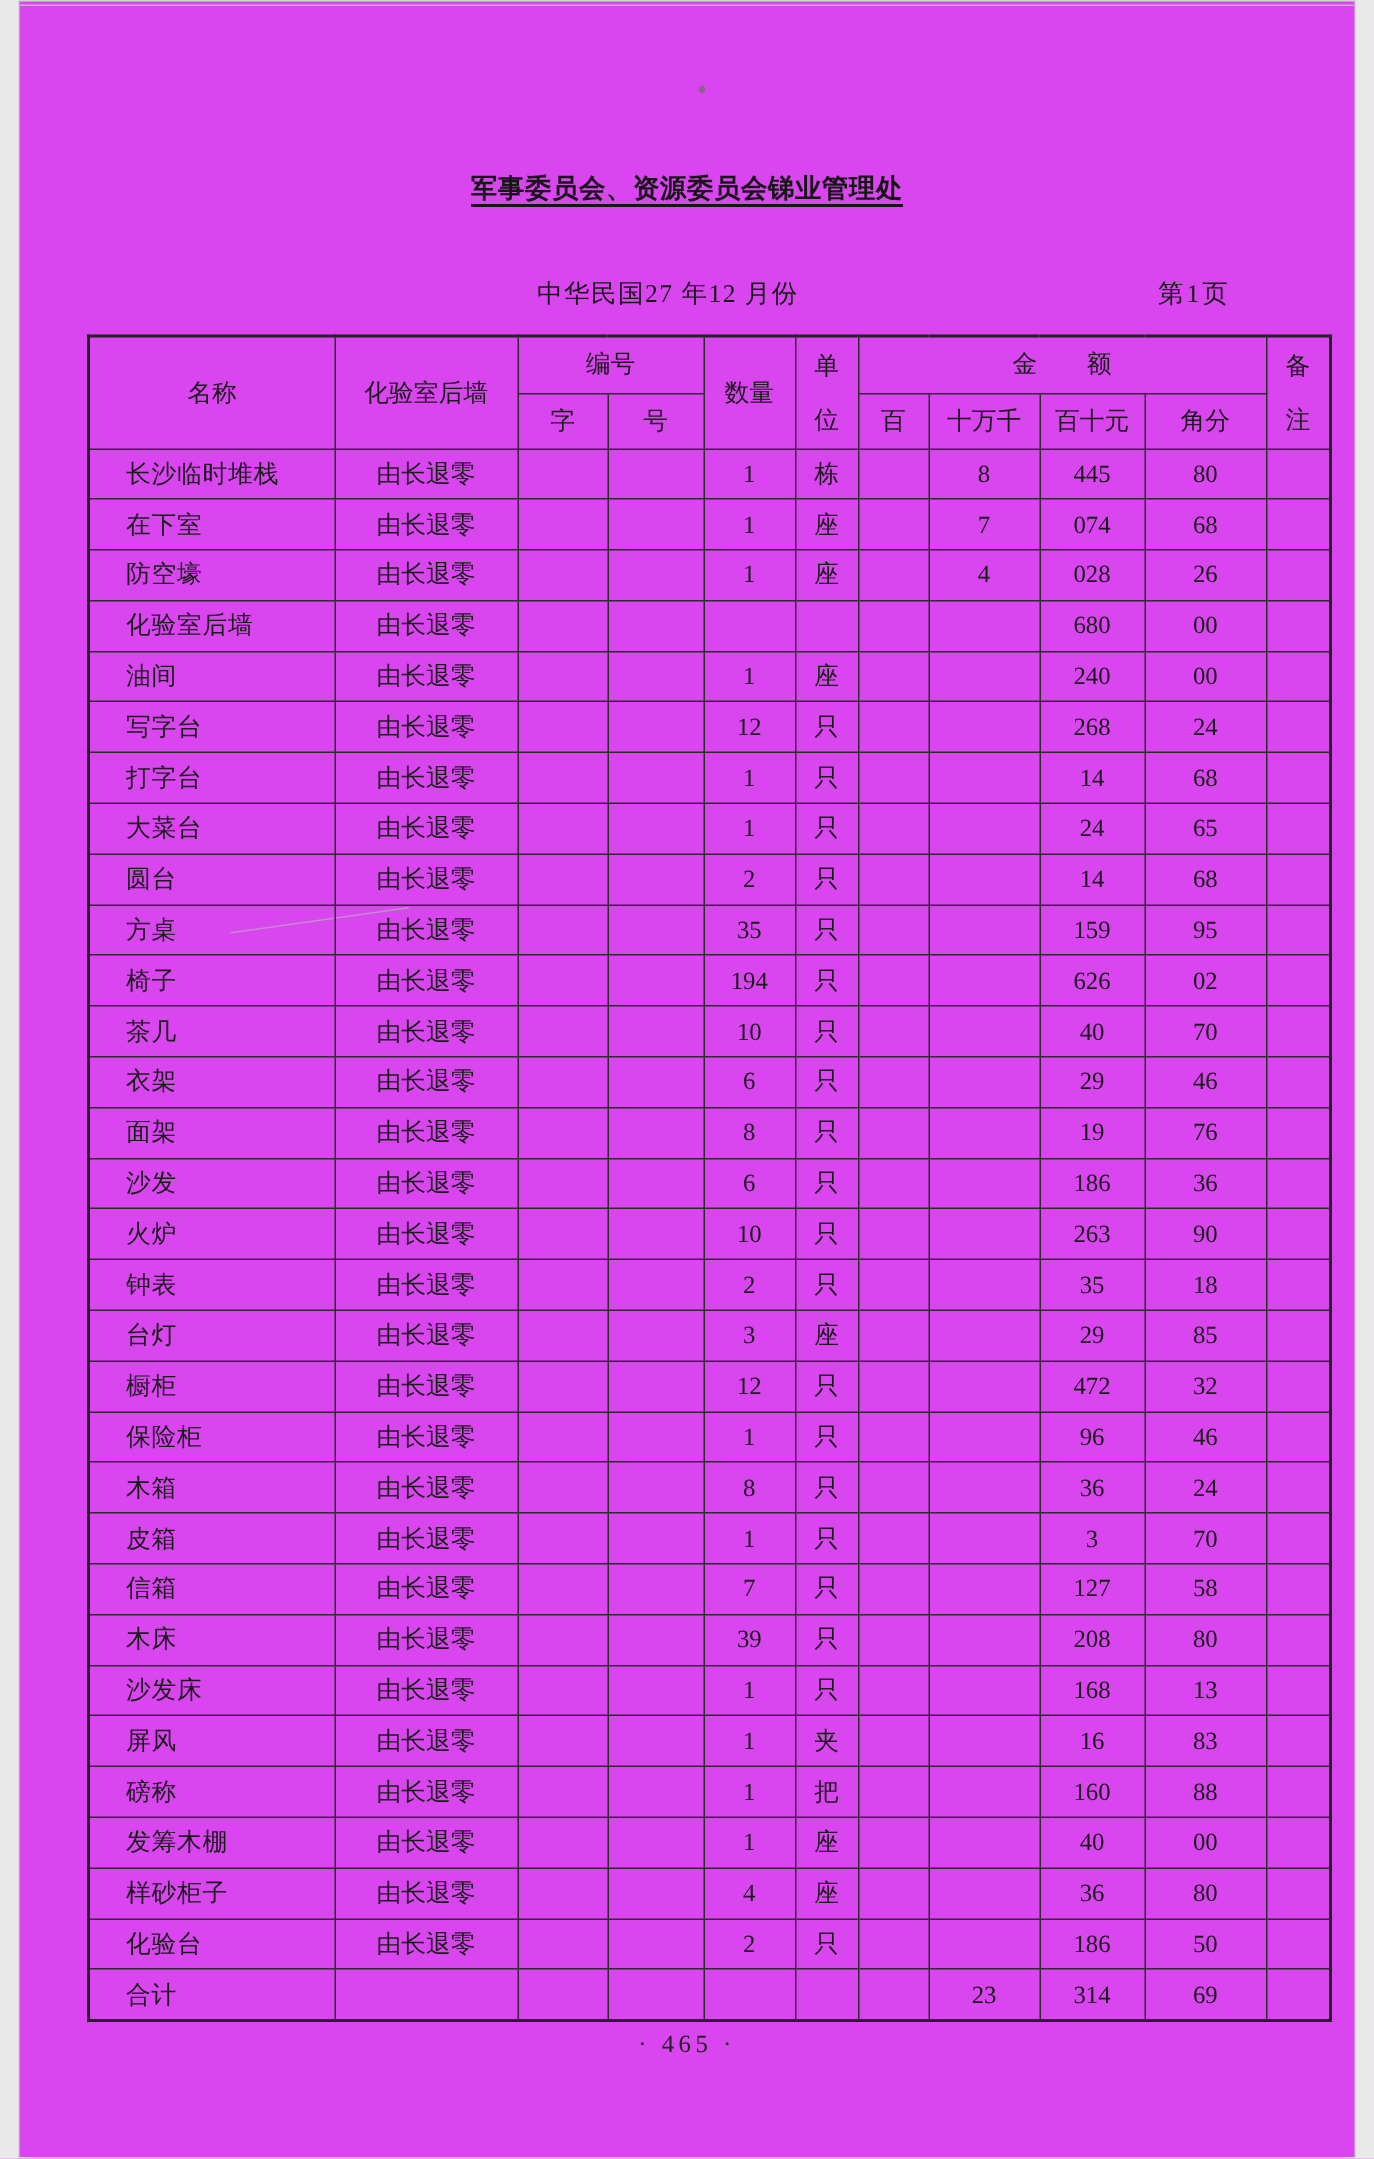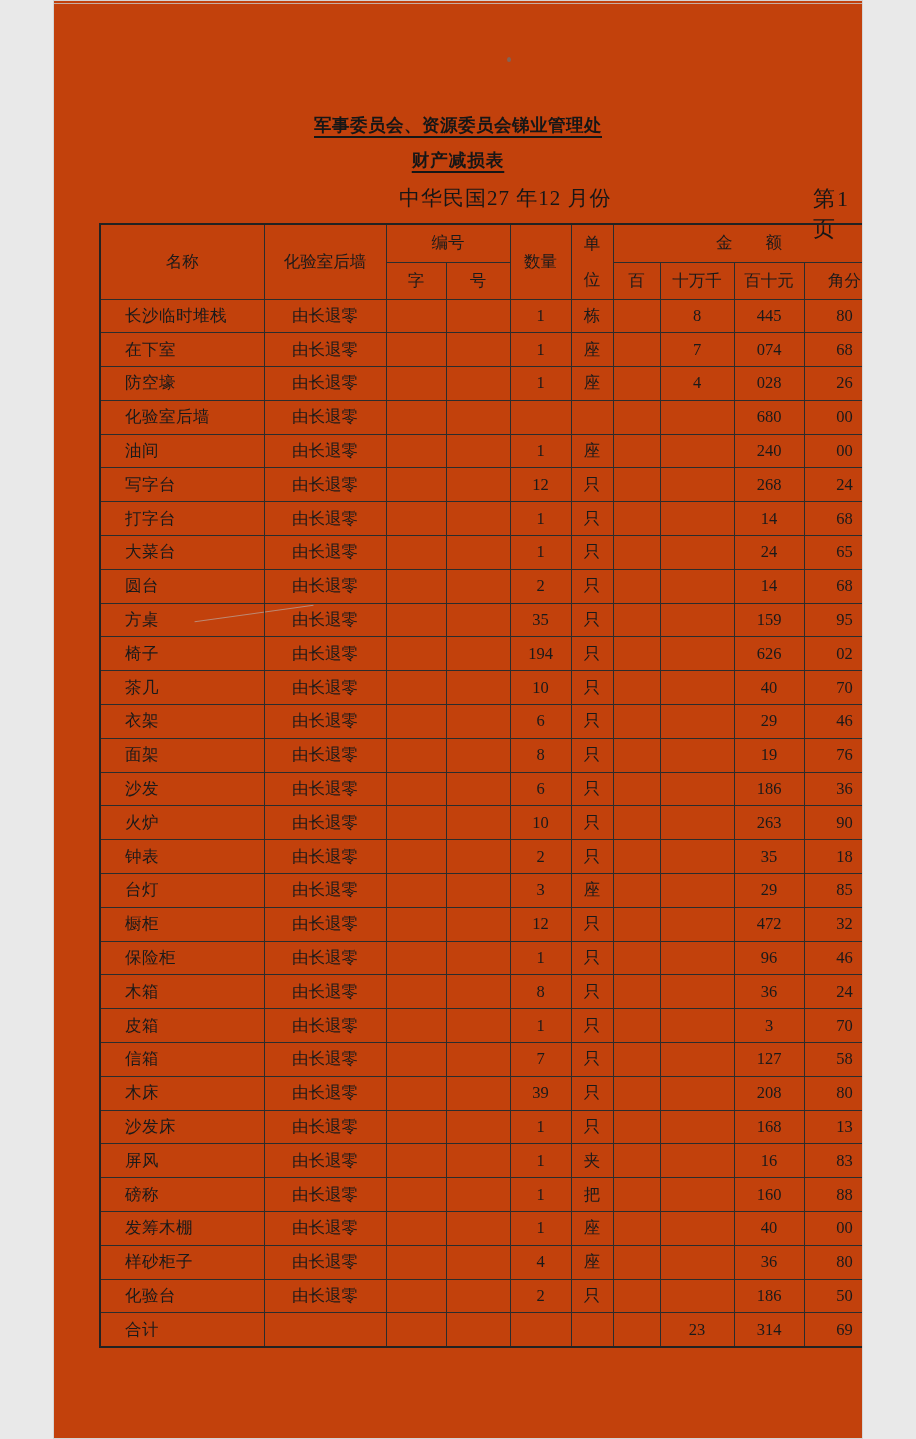--- a/index.html
+++ b/index.html
@@ -1,24 +1,24 @@
 <!DOCTYPE html>
 <html><head>
 <meta charset="utf-8">
 <style>
   * { margin: 0; padding: 0; box-sizing: border-box; }
   html, body { background: #e9e9e9; }
   body { font-family: "Liberation Serif", "DejaVu Serif", serif; }
 
   .page {
     position: relative;
-    width: 810px;
+    width: 892px;
     height: 1439px;
     margin: 0 auto;
-    background: #c2410c;
+    background: #d946ef;
     border: 1px solid #d5d5d5;
     overflow: hidden;
     color: #161616;
   }
 
   
   .artifact-topline {
     position: absolute; top: 2px; left: 0; width: 100%; height: 1px;
     background: #c9c9c9; opacity: .8;
   }
@@ -39,25 +39,25 @@
     text-decoration: underline; text-underline-offset: 5px; text-decoration-thickness: 1.5px;
   }
   .doc-title {
     top: 147px;
     font-family: "Liberation Sans", "DejaVu Sans", sans-serif;
     font-weight: 700; font-size: 17.5px; letter-spacing: 1px;
     text-decoration: underline; text-underline-offset: 5px; text-decoration-thickness: 1.5px;
   }
   .date-line {
     position: absolute; top: 183px; left: 345px;
-    font-size: 21px; letter-spacing: 1px;
+    font-size: 17px; letter-spacing: 1px;
   }
   .page-label {
     position: absolute; top: 183px; left: 759px;
-    font-size: 22px; letter-spacing: 2px;
+    font-size: 17px; letter-spacing: 2px;
   }
 
   table.main-table {
     position: absolute; top: 222px; left: 45px;
     width: 828px;
     border-collapse: collapse;
     table-layout: fixed;
     font-size: 16.5px;
   }
   .main-table th, .main-table td {
@@ -90,21 +90,20 @@
 </style>
 </head>
 <body>
 
 <div class="page">
   <div class="artifact-topline"></div>
   <div class="artifact-dot"></div>
   <div class="artifact-scratch"></div>
 
   <div class="title-block org-title" style="position:absolute;">军事委员会、资源委员会锑业管理处</div>
-  <div class="title-block doc-title" style="position:absolute;">财产减损表</div>
   <div class="date-line">中华民国27 年12 月份</div>
   <div class="page-label">第1页</div>
 
   <table class="main-table">
     <colgroup>
       <col style="width:164px">
         <col style="width:122px">
         <col style="width:60px">
       <col style="width:64px">
         <col style="width:61px">
@@ -538,13 +537,14 @@
           <td></td>
           <td></td>
           <td>23</td>
           <td>314</td>
           <td>69</td>
           <td></td>
         </tr>
       </tbody>
   </table>
 
+  <div class="footer-page">· 465 ·</div>
 </div>
 
 </body></html>

